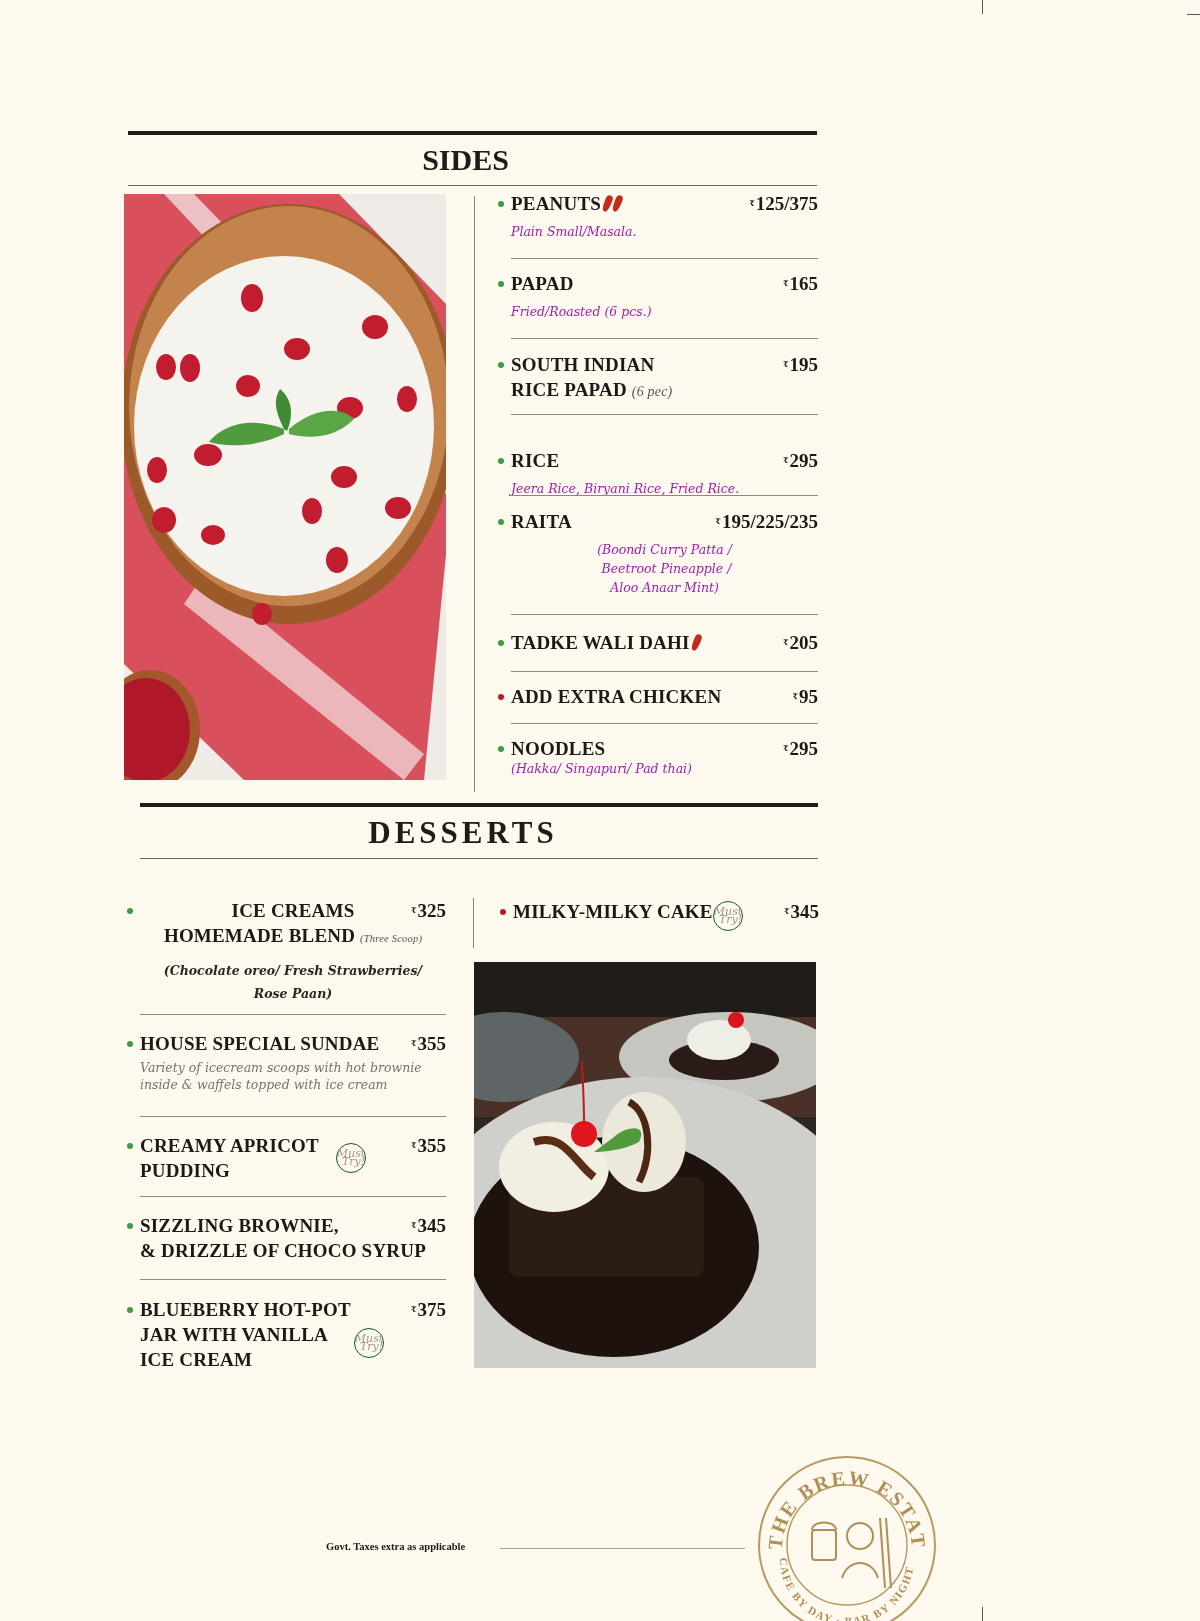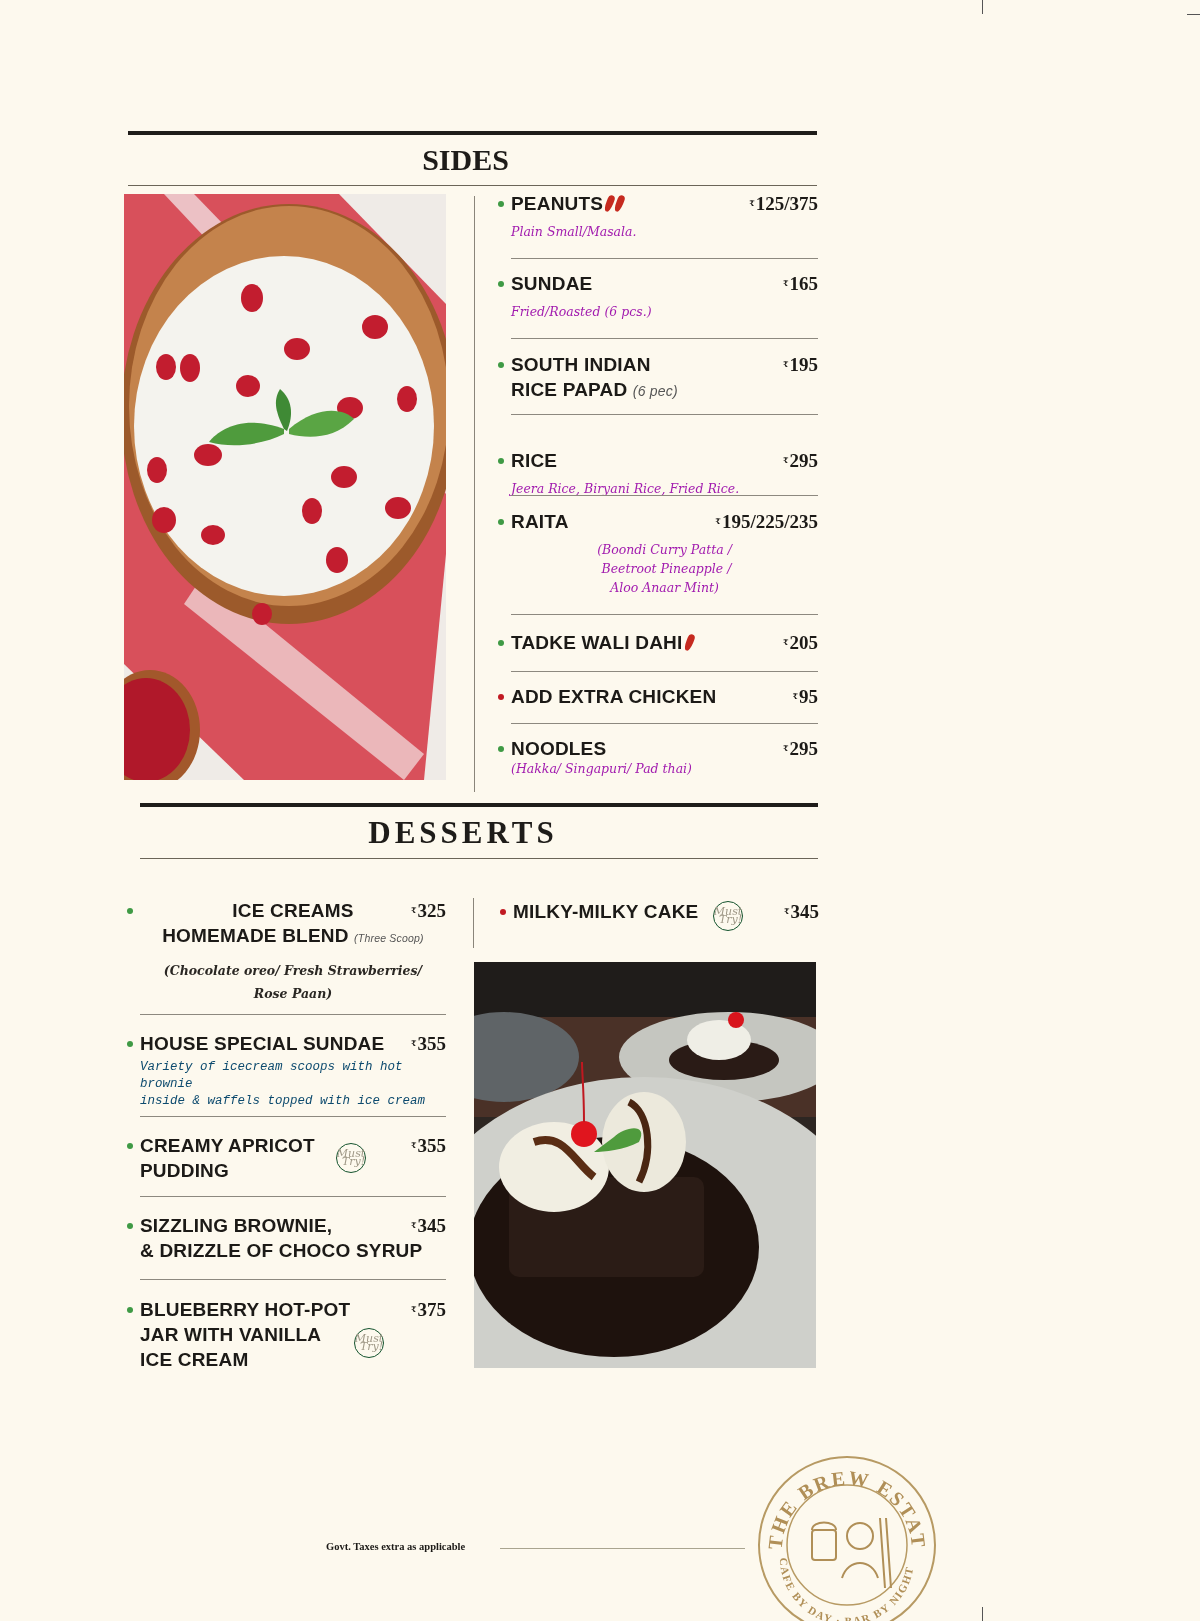--- a/index.html
+++ b/index.html
@@ -3,21 +3,21 @@
 <meta charset="utf-8">
 <style>
   html,body{margin:0;padding:0;}
   body{width:1200px;height:1621px;background:#fdf9ee;position:relative;overflow:hidden;font-family:"DejaVu Serif","Liberation Serif",serif;color:#1c1a17;}
   .abs{position:absolute;}
   .rule-thick{position:absolute;height:4px;background:#1f1d1a;}
   .rule-thin{position:absolute;height:1px;background:#6b6558;}
   .sec-title{position:absolute;text-align:center;font-weight:bold;color:#1e1c19;font-family:"Liberation Serif","DejaVu Serif",serif;}
   .vline{position:absolute;width:1px;background:#8a857a;}
   .item{position:absolute;}
-  .item .name{font-weight:bold;font-size:19px;line-height:25px;letter-spacing:0.2px;font-family:Liberation Sans, sans-serif;}
+  .item .name{font-weight:bold;font-size:19px;line-height:25px;letter-spacing:0.2px;font-family:Liberation Serif, serif;}
   .item .price{position:absolute;right:0;top:0;font-weight:bold;font-size:19px;line-height:25px;font-family:"Liberation Serif","DejaVu Serif",serif;}
   .item .price sup{font-size:8px;vertical-align:top;margin-right:1px;}
   .dot{position:absolute;left:-13px;top:10px;width:6px;height:6px;border-radius:50%;}
   .dot.veg{background:#3f9a45;}
   .dot.nonveg{background:#c11a22;}
   .desc{font-style:italic;font-size:12.5px;line-height:19px;color:#a21caf;margin-top:6px;}
   .note{font-style:italic;font-weight:normal;font-size:14px;color:#555;}
   .sep{position:absolute;height:1px;background:#8d897f;}
   .chili{display:inline-block;width:7px;height:17px;background:#c62a1f;border-radius:60% 60% 50% 50%/30% 30% 70% 70%;transform:rotate(22deg);margin-left:3px;vertical-align:-2px;}
   .musttry{position:absolute;width:28px;height:28px;border:1px solid #14532d;border-radius:50%;color:#9f9887;font-size:11px;line-height:8px;text-align:right;font-style:italic;display:flex;align-items:center;justify-content:center;}
@@ -77,21 +77,21 @@
 <div class="item" style="left:511px;top:191px;width:307px;">
   <span class="dot veg"></span>
   <div class="name"><span>PEANUTS</span><span class="chili"></span><span class="chili"></span></div>
   <div class="price"><sup>₹</sup><span>125/375</span></div>
   <div class="desc">Plain Small/Masala.</div>
 </div>
 <div class="sep" style="left:511px;top:258px;width:307px;"></div>
 
 <div class="item" style="left:511px;top:271px;width:307px;">
   <span class="dot veg"></span>
-  <div class="name">SUNDAE</div>
+  <div class="name">PAPAD</div>
   <div class="price"><sup>₹</sup><span>165</span></div>
   <div class="desc">Fried/Roasted (6 pcs.)</div>
 </div>
 <div class="sep" style="left:511px;top:338px;width:307px;"></div>
 
 <div class="item" style="left:511px;top:352px;width:307px;">
   <span class="dot veg"></span>
   <div class="name">SOUTH INDIAN</div>
   <div class="name"><span>RICE PAPAD</span> <span class="note">(6 pec)</span></div>
   <div class="price"><sup>₹</sup><span>195</span></div>
@@ -154,21 +154,21 @@
     <div>(Chocolate oreo/ Fresh Strawberries/</div>
     <div>Rose Paan)</div>
   </div>
 </div>
 <div class="sep" style="left:140px;top:1014px;width:306px;"></div>
 
 <div class="item" style="left:140px;top:1031px;width:306px;">
   <span class="dot veg"></span>
   <div class="name">HOUSE SPECIAL SUNDAE</div>
   <div class="price"><sup>₹</sup><span>355</span></div>
-  <div class="desc" style="line-height:17px;margin-top:3px;color:#0c4a6e;font-family:Liberation Mono, monospace;">
+  <div class="desc" style="line-height:17px;margin-top:3px;color:#737373;">
     <div>Variety of icecream scoops with hot brownie</div>
     <div>inside &amp; waffels topped with ice cream</div>
   </div>
 </div>
 <div class="sep" style="left:140px;top:1116px;width:306px;"></div>
 
 <div class="item" style="left:140px;top:1133px;width:306px;">
   <span class="dot veg"></span>
   <div class="name">CREAMY APRICOT</div>
   <div class="name">PUDDING</div>

